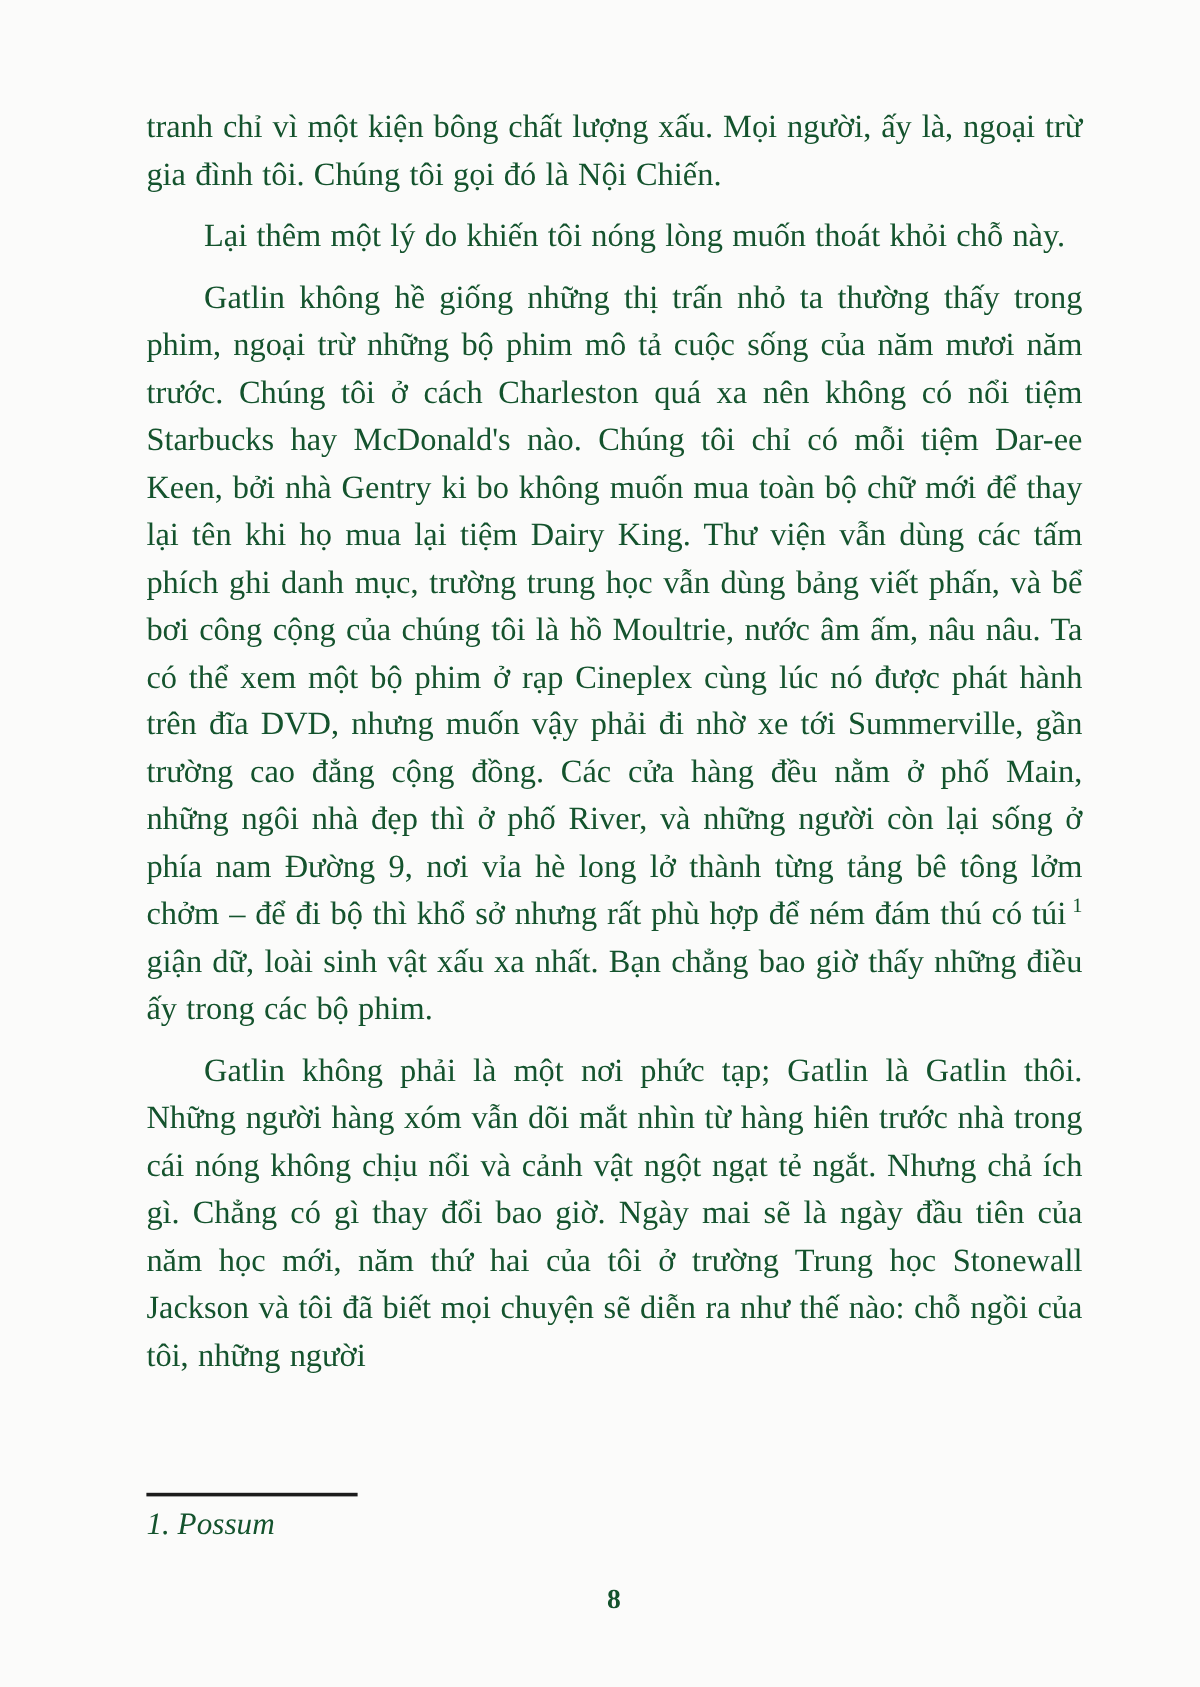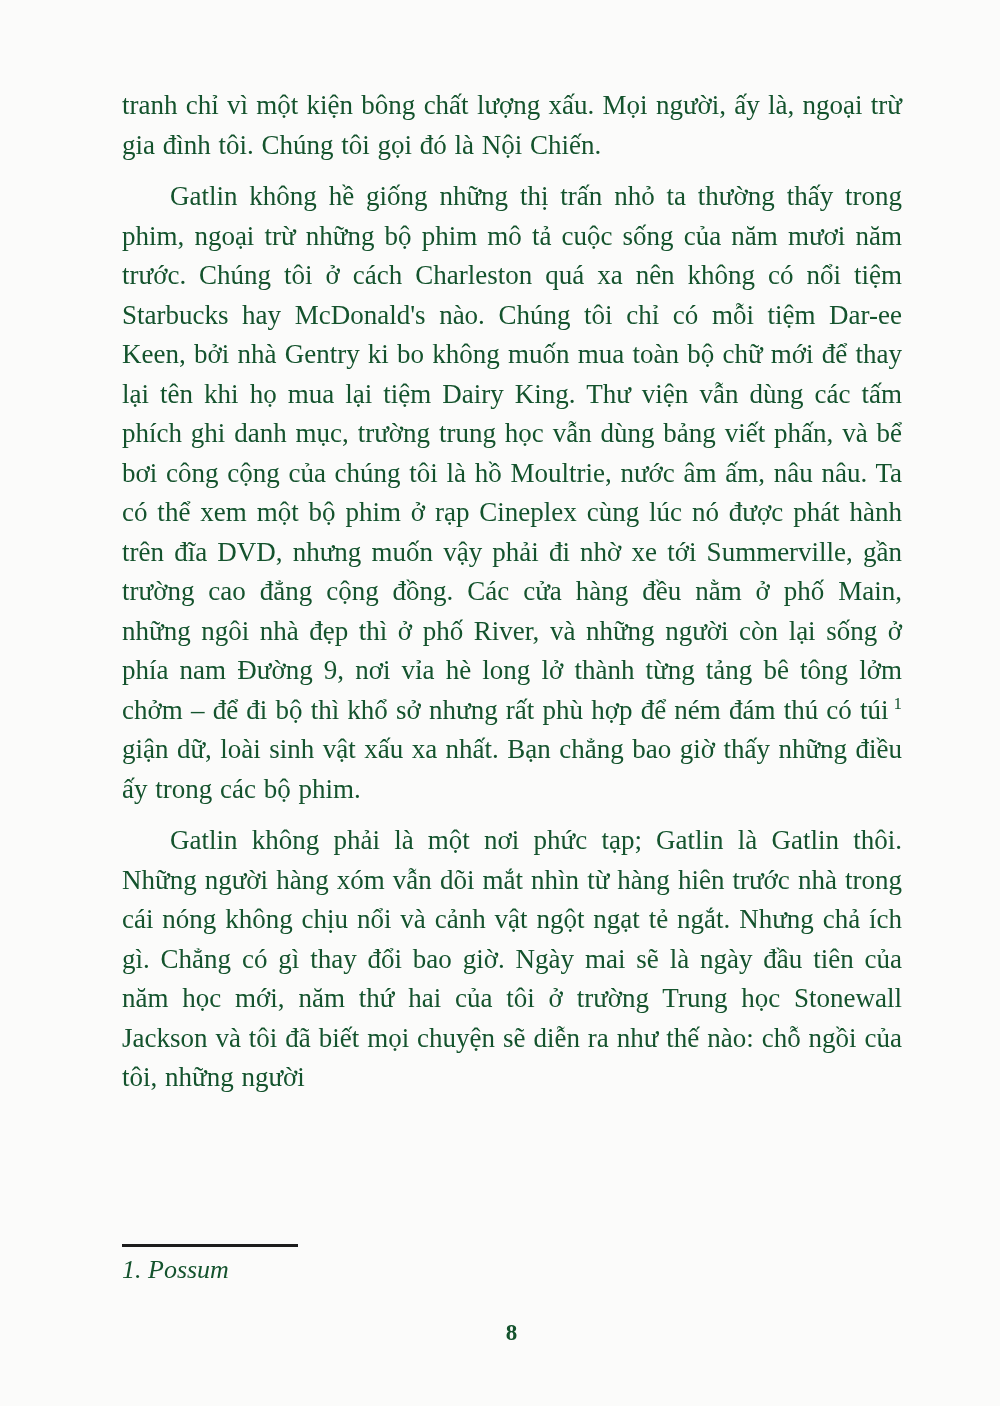--- a/index.html
+++ b/index.html
@@ -73,20 +73,21 @@
 </style>
 </head>
 <body>
 
 <div class="page">
 
   <div class="text-block">
 
     <p class="para no-indent">tranh chỉ vì một kiện bông chất lượng xấu. Mọi người, ấy là, ngoại trừ gia đình tôi. Chúng tôi gọi đó là Nội Chiến.</p>
 
+    <p class="para">Lại thêm một lý do khiến tôi nóng lòng muốn thoát khỏi chỗ này.</p>
 
     <p class="para"><span>Gatlin không hề giống những thị trấn nhỏ ta thường thấy trong phim, ngoại trừ những bộ phim mô tả cuộc sống của năm mươi năm trước. Chúng tôi ở cách Charleston quá xa nên không có nổi tiệm Starbucks hay McDonald's nào. Chúng tôi chỉ có mỗi tiệm Dar-ee Keen, bởi nhà Gentry ki bo không muốn mua toàn bộ chữ mới để thay lại tên khi họ mua lại tiệm Dairy King. Thư viện vẫn dùng các tấm phích ghi danh mục, trường trung học vẫn dùng bảng viết phấn, và bể bơi công cộng của chúng tôi là hồ Moultrie, nước âm ấm, nâu nâu. Ta có thể xem một bộ phim ở rạp Cineplex cùng lúc nó được phát hành trên đĩa DVD, nhưng muốn vậy phải đi nhờ xe tới Summerville, gần trường cao đẳng cộng đồng. Các cửa hàng đều nằm ở phố Main, những ngôi nhà đẹp thì ở phố River, và những người còn lại sống ở phía nam Đường 9, nơi vỉa hè long lở thành từng tảng bê tông lởm chởm – để đi bộ thì khổ sở nhưng rất phù hợp để ném đám thú có túi</span><sup class="fn-ref">1</sup><span> giận dữ, loài sinh vật xấu xa nhất. Bạn chẳng bao giờ thấy những điều ấy trong các bộ phim.</span></p>
 
     <p class="para">Gatlin không phải là một nơi phức tạp; Gatlin là Gatlin thôi. Những người hàng xóm vẫn dõi mắt nhìn từ hàng hiên trước nhà trong cái nóng không chịu nổi và cảnh vật ngột ngạt tẻ ngắt. Nhưng chả ích gì. Chẳng có gì thay đổi bao giờ. Ngày mai sẽ là ngày đầu tiên của năm học mới, năm thứ hai của tôi ở trường Trung học Stonewall Jackson và tôi đã biết mọi chuyện sẽ diễn ra như thế nào: chỗ ngồi của tôi, những người</p>
 
   </div>
 
   <div class="footnote">
     <div class="footnote-rule"></div>
     <div class="footnote-text">1. Possum</div>

